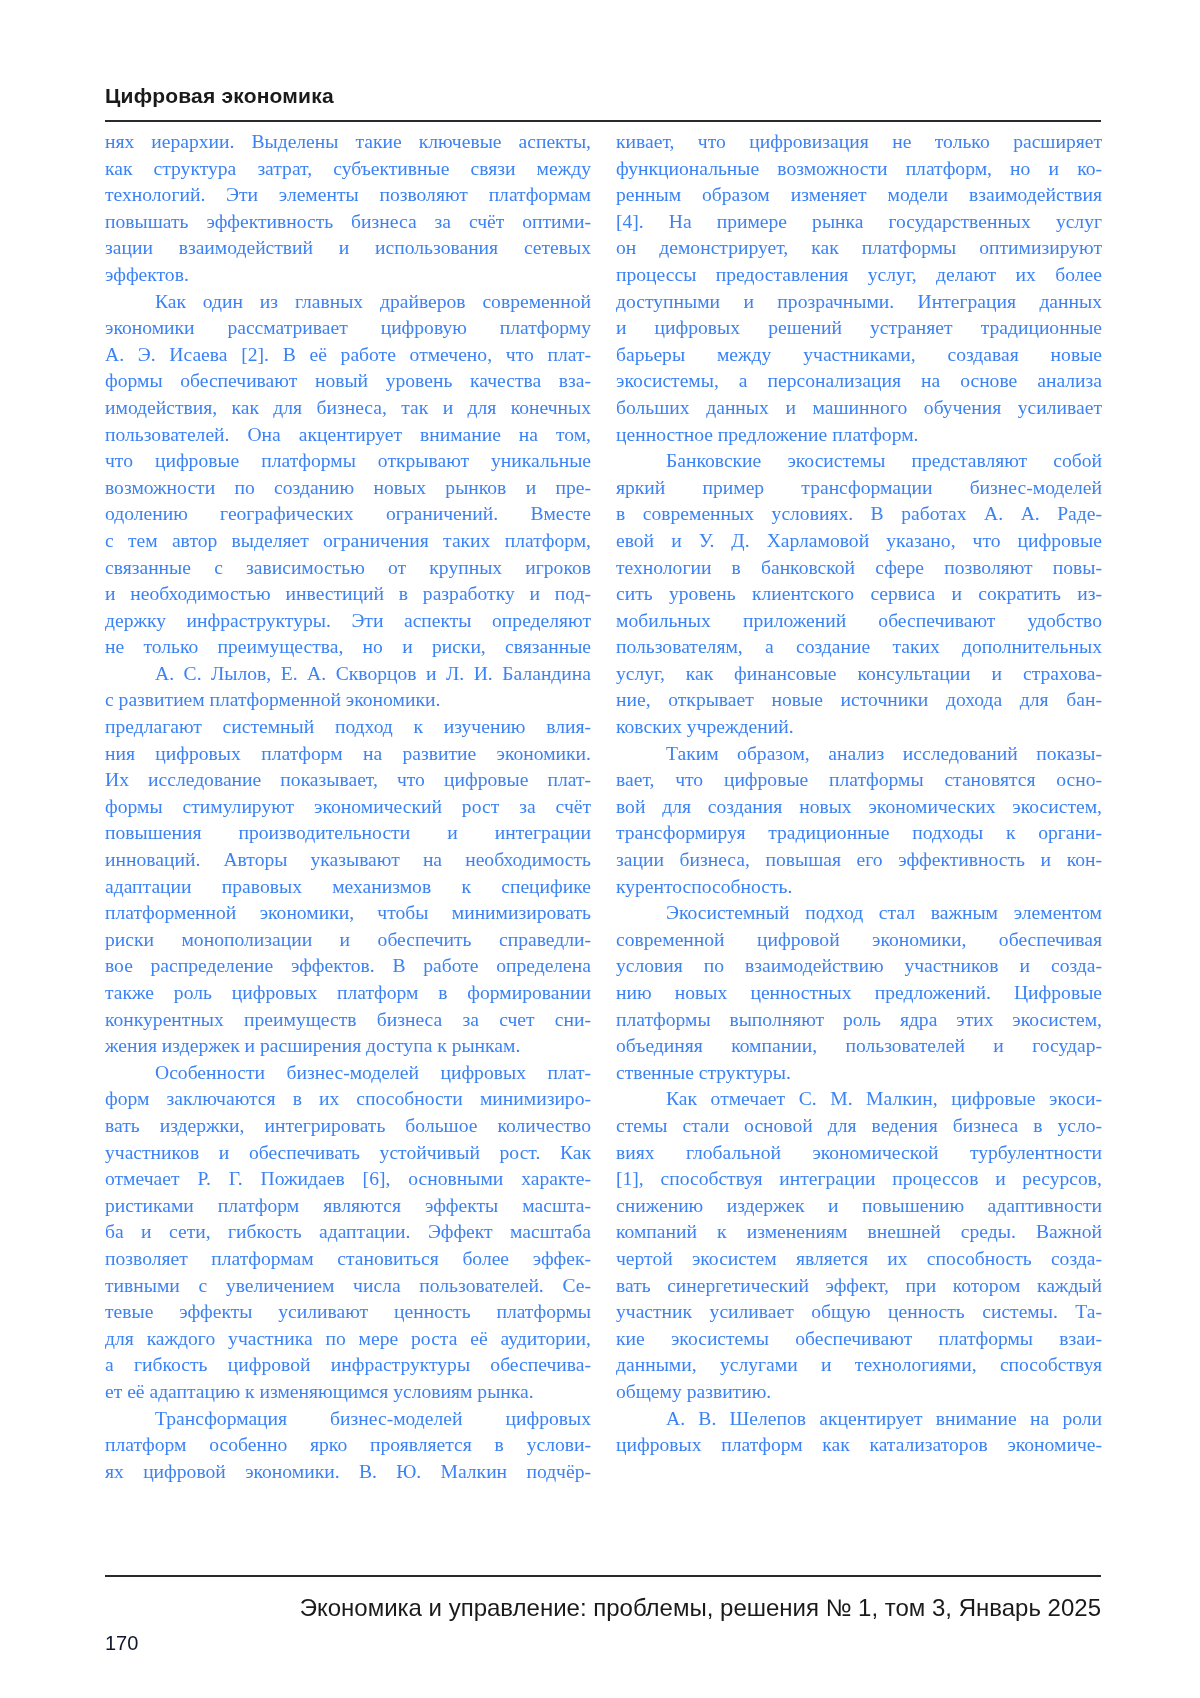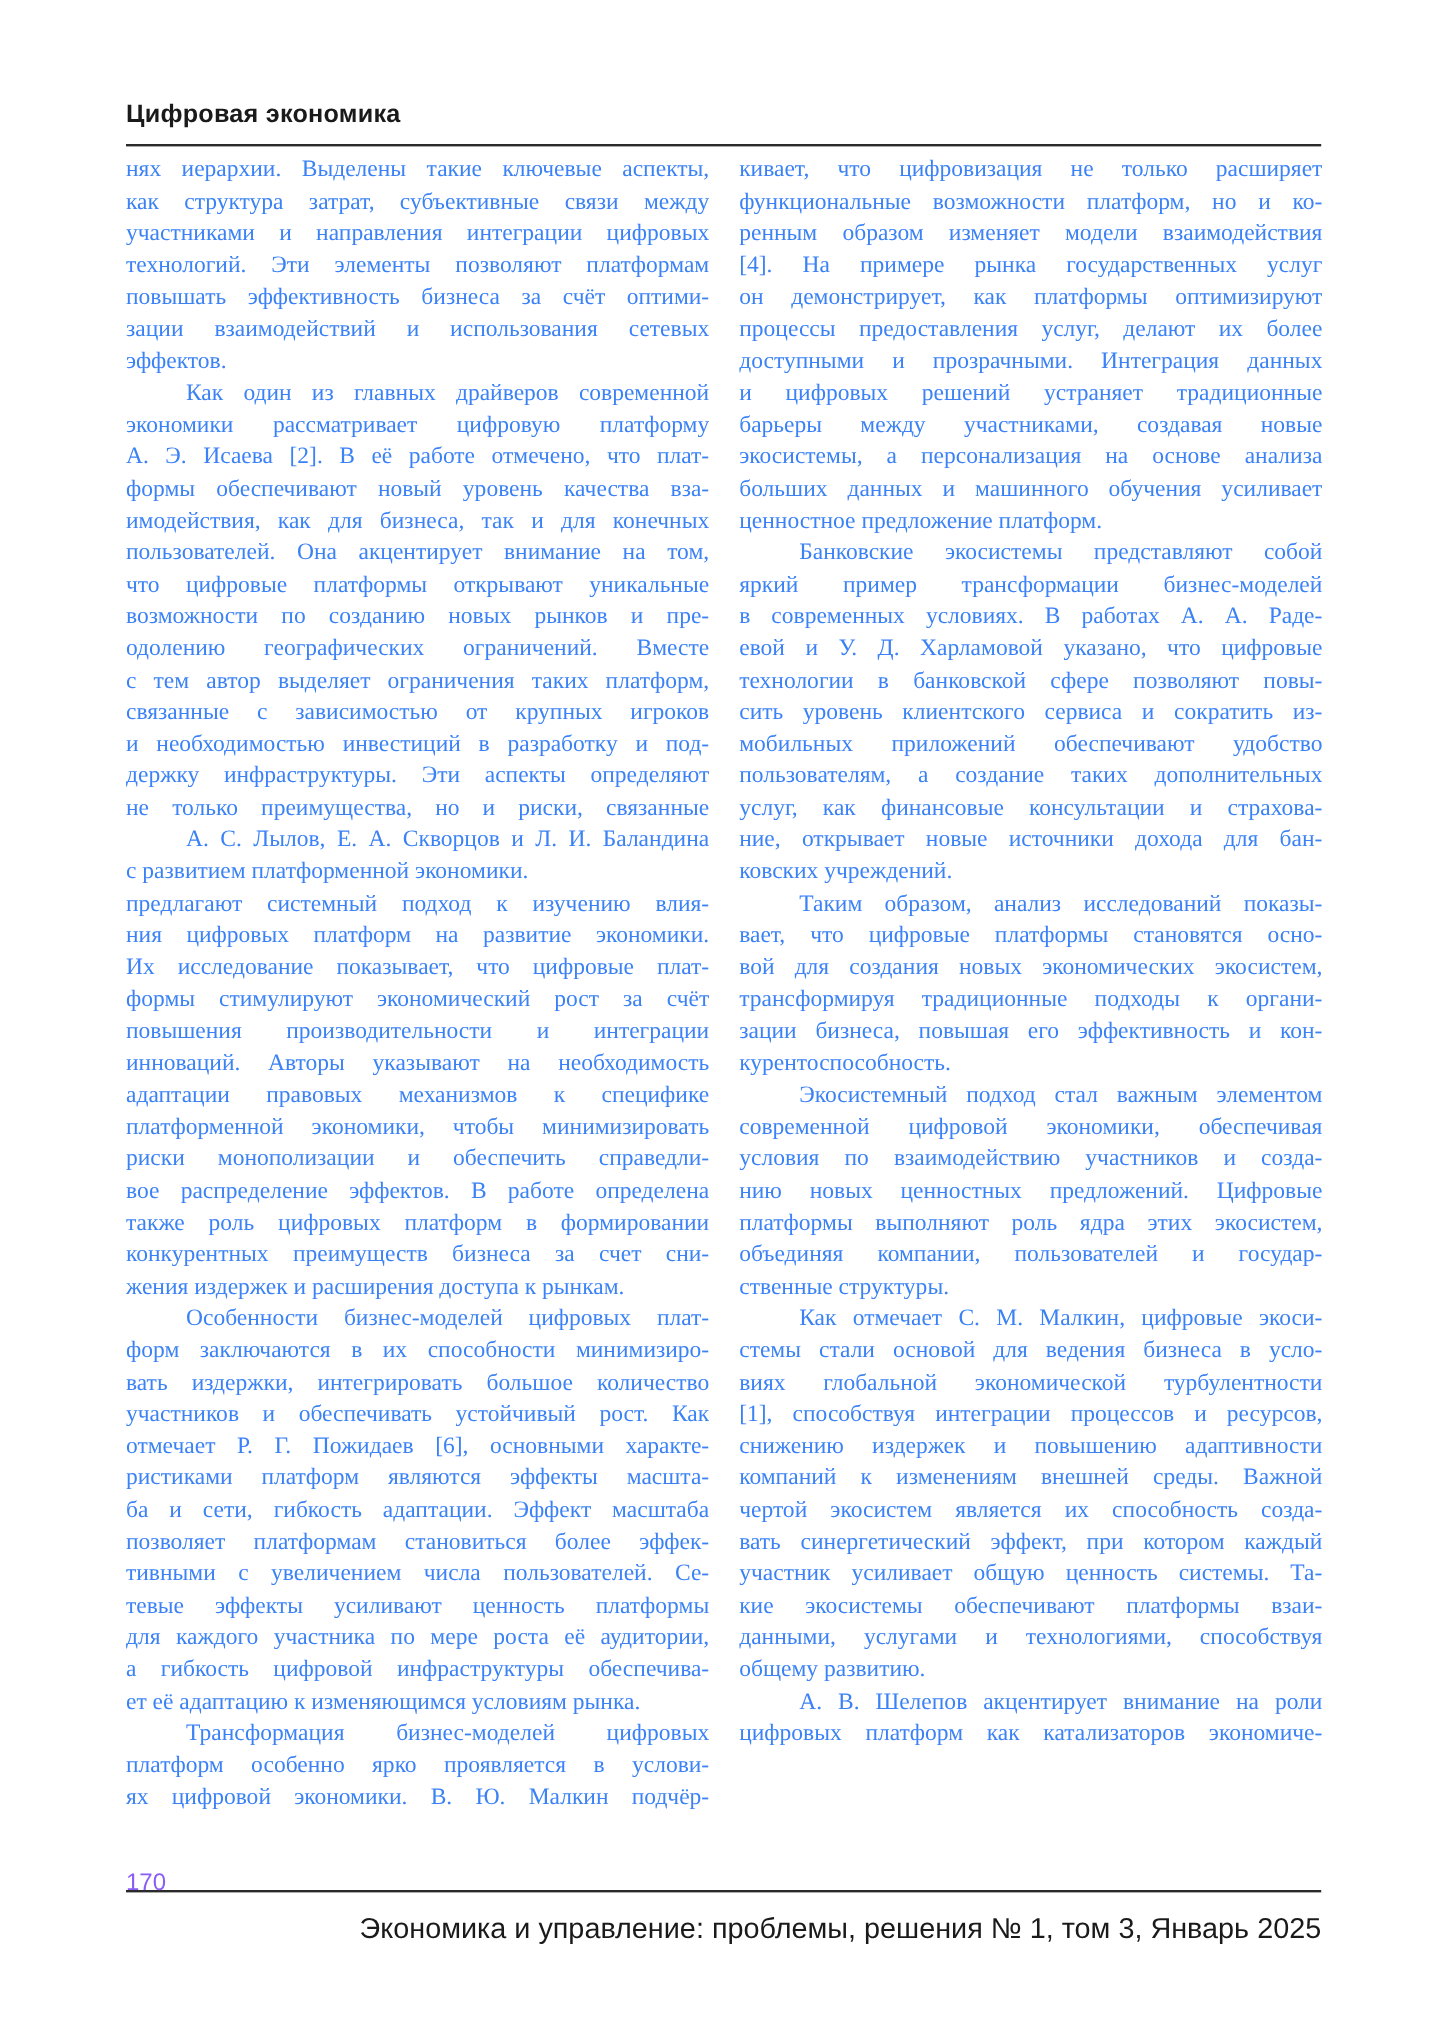--- a/index.html
+++ b/index.html
@@ -7,34 +7,33 @@
   .page{position:absolute;left:0;top:0;width:1200px;height:1698px;}
   .running-head{position:absolute;left:105px;top:84px;font-family:"Liberation Sans",sans-serif;font-weight:bold;font-size:21px;color:#1a1a1a;letter-spacing:0.2px;}
   .head-rule{position:absolute;left:105px;top:120px;width:996px;height:2px;background:#2a2a2a;}
   .col{position:absolute;top:129px;width:486px;font-family:Liberation Serif, serif;font-size:19.6px;line-height:26.6px;color:#3b82f6;text-align:justify;}
   .col-left{left:105px;}
   .col-right{left:616px;}
   .line{display:block;white-space:nowrap;text-align:justify;text-align-last:justify;height:26.6px;overflow:hidden;}
   .line.last{text-align-last:left;}
   .line.indent{padding-left:50px;}
   .foot-rule{position:absolute;left:105px;top:1575px;width:996px;height:2px;background:#2a2a2a;}
-  .page-number{position:absolute;left:105px;top:1558px;font-family:"Liberation Sans",sans-serif;font-size:20px;color:#8b5cf6;text-align:right;}
+  .page-number{position:absolute;left:105px;top:1632px;font-family:"Liberation Sans",sans-serif;font-size:20px;color:#0f172a;text-align:right;}
   .journal-info{position:absolute;right:99px;top:1594px;font-family:"Liberation Sans",sans-serif;font-size:24px;color:#1a1a1a;}
 </style>
 </head>
 <body>
 
 <div class="page">
   <div class="running-head">Цифровая экономика</div>
   <div class="head-rule"></div>
 
   <div class="col col-left" id="col-left">
       <span class="line">нях иерархии. Выделены такие ключевые аспекты,</span>
       <span class="line">как структура затрат, субъективные связи между</span>
-      <span class="line">участниками и направления интеграции цифровых</span>
       <span class="line">технологий. Эти элементы позволяют платформам</span>
       <span class="line">повышать эффективность бизнеса за счёт оптими-</span>
       <span class="line">зации взаимодействий и использования сетевых</span>
       <span class="line last">эффектов.</span>
       <span class="line indent">Как один из главных драйверов современной</span>
       <span class="line">экономики рассматривает цифровую платформу</span>
       <span class="line">А. Э. Исаева [2]. В её работе отмечено, что плат-</span>
       <span class="line">формы обеспечивают новый уровень качества вза-</span>
       <span class="line">имодействия, как для бизнеса, так и для конечных</span>
       <span class="line">пользователей. Она акцентирует внимание на том,</span>

